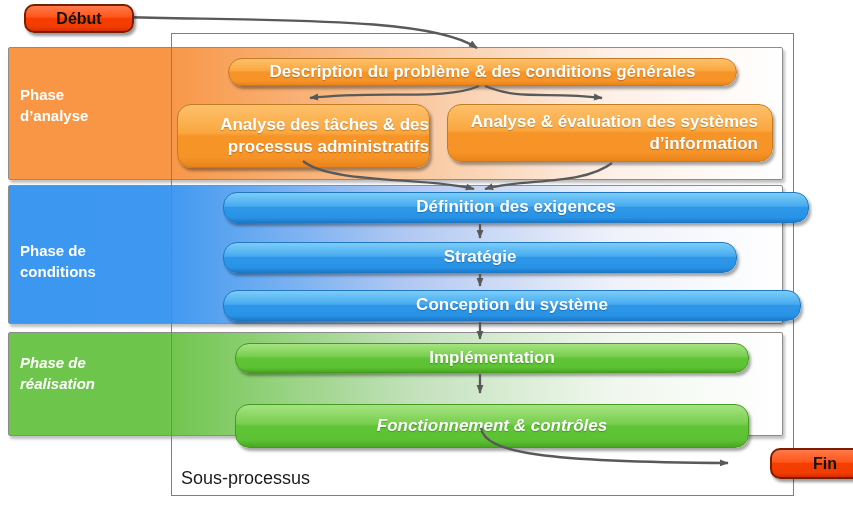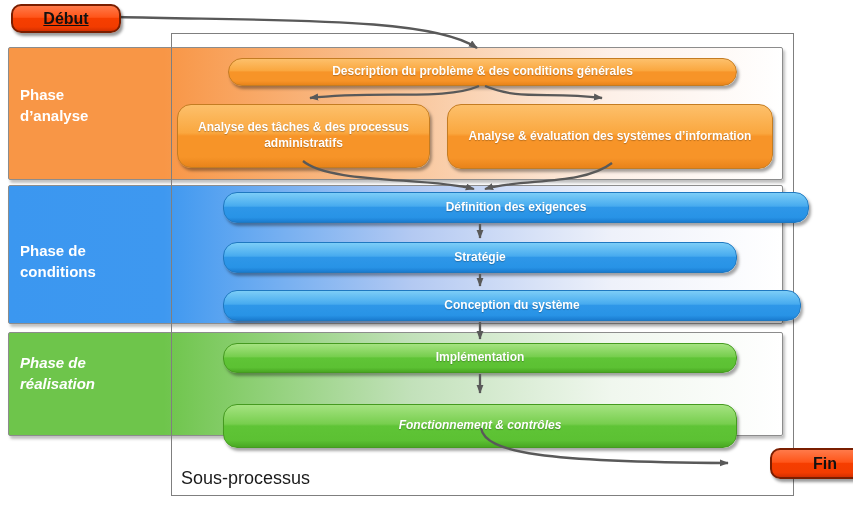--- a/index.html
+++ b/index.html
@@ -56,62 +56,63 @@
   }
   .phase-label.analysis{top:84px;}
   .phase-label.design{top:240px;}
   .phase-label.realisation{top:352px;font-style:italic;}
 
   
   .step{
     position:absolute;
     z-index:4;
     display:flex;align-items:center;justify-content:center;
-    text-align:center;
+    text-align:right;
     border-radius:14px;
-    color:#ffffff;font-weight:bold;font-size:12px;
+    color:#ffffff;font-weight:bold;font-size:17px;
     line-height:1.3;
     box-shadow:2px 3px 3px rgba(0,0,0,0.35);
     text-shadow:0 1px 1px rgba(0,0,0,0.25);
     box-sizing:border-box;
   }
   .step.orange{
     background:linear-gradient(180deg,#fdc06b 0%,#faa73f 45%,#f79428 50%,#f79428 84%,#e8831a 100%);
     border:1px solid #c47c22;
   }
   .step.blue{
     background:linear-gradient(180deg,#7ccdf7 0%,#47abef 45%,#2e97e8 50%,#2893e6 84%,#1a7cd0 100%);
     border:1px solid #1f78c0;
   }
   .step.green{
     background:linear-gradient(180deg,#a5e381 0%,#77ce4e 45%,#5fc436 50%,#5cc133 84%,#49a822 100%);
     border:1px solid #459a20;
+    margin-left:12px;
   }
   #step-description{left:228px;top:58px;width:509px;height:28px;}
   #step-tasks{left:177px;top:104px;width:253px;height:64px;}
-  #step-evaluation{left:447px;top:104px;width:326px;height:65px;padding:0 14px;}
+  #step-evaluation{left:447px;top:104px;width:326px;height:58px;padding:0 14px;}
   #step-requirements{left:223px;top:192px;width:586px;height:31px;}
   #step-strategy{left:223px;top:242px;width:514px;height:31px;}
   #step-design{left:223px;top:290px;width:578px;height:31px;}
   #step-implementation{left:223px;top:343px;width:514px;height:30px;}
   #step-operation{left:223px;top:404px;width:514px;height:44px;font-style:italic;}
 
   
   .terminator{
     position:absolute;
     z-index:6;
     display:flex;align-items:center;justify-content:center;
     border-radius:10px;
     background:linear-gradient(180deg,#ff7a4a 0%,#ff5519 45%,#f63e00 50%,#f23c00 84%,#d42f00 100%);
     border:2px solid #7a1e00;
     color:#111111;font-weight:bold;font-size:16px;
     box-shadow:2px 3px 3px rgba(0,0,0,0.4);
     box-sizing:border-box;
   }
-  #terminator-start{left:11px;top:4px;width:110px;height:29px;text-decoration:underline;}
+  #terminator-start{left:24px;top:4px;width:110px;height:29px;}
   #terminator-end{left:770px;top:448px;width:110px;height:31px;}
 
   
   #arrows{
     position:absolute;left:0;top:0;width:853px;height:506px;
     z-index:5;pointer-events:none;
   }
 </style>
 </head>
 <body>

